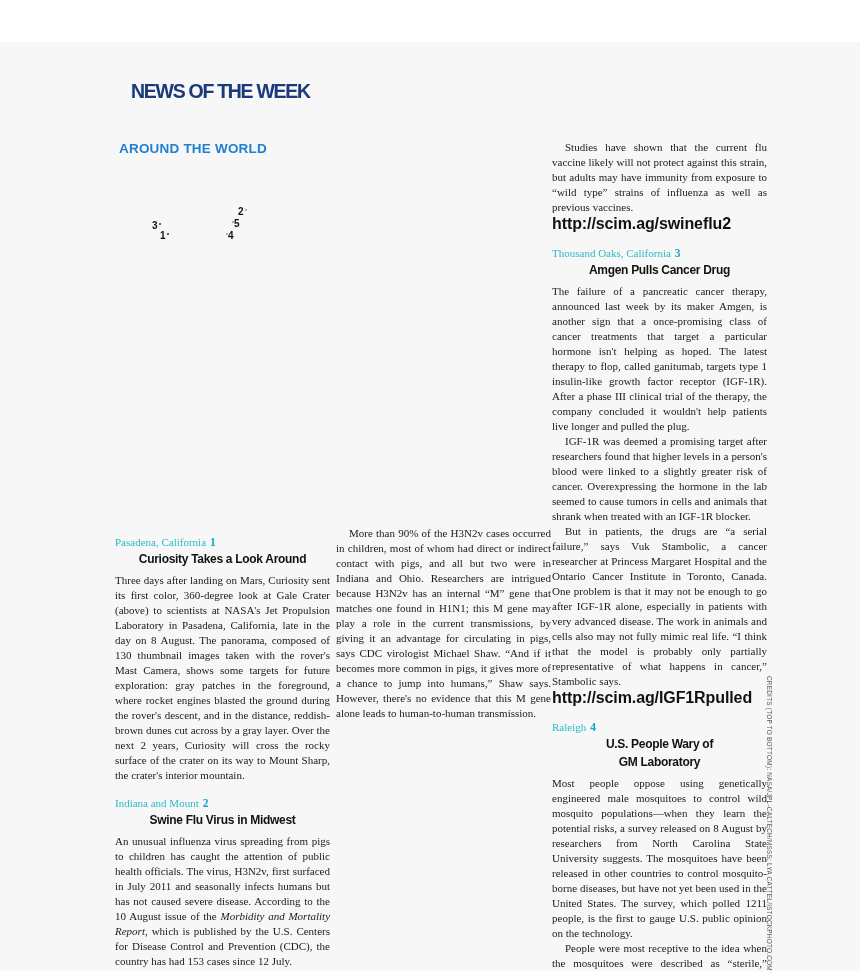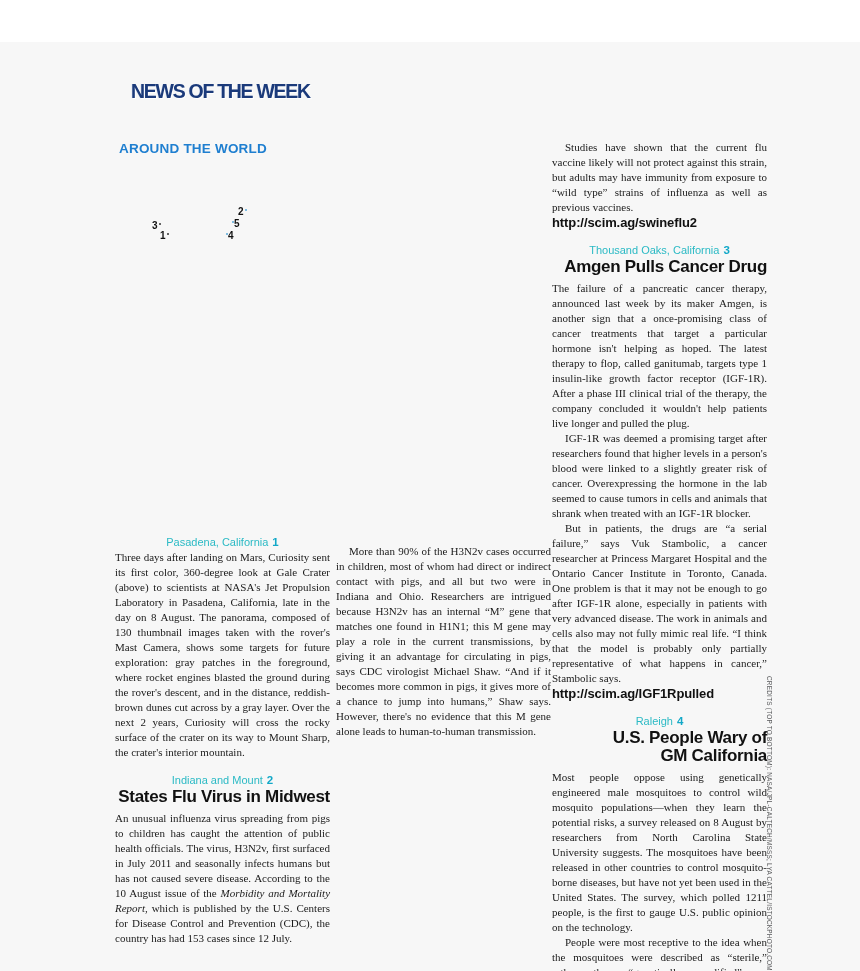--- a/index.html
+++ b/index.html
@@ -80,61 +80,61 @@
   .m5 { left: 112px; top: 36px; }
   .m2 .dot, .m5 .dot, .m4 .dot { background: #5aa8d8; }
 
   
   .col {
     position: absolute;
     width: 215px;
     text-align: justify;
   }
   .col-1 { left: 115px; top: 494px; }
-  .col-2 { left: 336px; top: 502px; }
+  .col-2 { left: 336px; top: 484px; }
   .col-3 { left: 552px; top: 98px; }
 
   .kicker {
-    font-family: Liberation Sans, sans-serif;
+    font-family: Liberation Serif, serif;
     font-size: 11px;
     color: #2bbac5;
     margin: 0 0 2px 0;
-    text-align: center;
+    text-align: left;
     white-space: nowrap;
   }
   .kicker .num {
     font-weight: bold;
     color: #12a8c8;
     margin-left: 4px;
     font-size: 11.5px;
   }
   .headline {
     font-family: "Liberation Sans", sans-serif;
     font-weight: bold;
-    font-size: 17px;
+    font-size: 12px;
     line-height: 18px;
     color: #111111;
     margin: 0 0 5px 0;
     letter-spacing: -0.3px;
-    text-align: right;
+    text-align: center;
   }
   p.body {
     margin: 0;
     font-size: 11px;
     line-height: 15px;
     text-indent: 0;
     text-align: justify;
     hyphens: none;
   }
   p.body.indent { text-indent: 13px; }
   p.body em { font-style: italic; }
   .url {
     font-family: "Liberation Sans", sans-serif;
     font-weight: bold;
-    font-size: 13px;
+    font-size: 16px;
     color: #111111;
     margin: 0 0 14px 0;
     text-align: left;
     letter-spacing: -0.1px;
   }
   .spacer-block { height: 14px; }
 
   
   .credits {
     position: absolute;
@@ -195,28 +195,29 @@
     <span class="map-marker m1"><span>1</span><span class="dot"></span></span>
     <span class="map-marker m2"><span>2</span><span class="dot"></span></span>
     <span class="map-marker m5"><span class="dot"></span><span>5</span></span>
     <span class="map-marker m4"><span class="dot"></span><span>4</span></span>
   </div>
 
   <div class="col col-1">
 
     <div class="article">
       <div class="kicker"><span>Pasadena, California</span><span class="num">1</span></div>
+      <h2 class="headline">Curiosity Takes a Look Around</h2>
       <p class="body">Three days after landing on Mars, Curiosity sent its first color, 360-degree look at Gale Crater (above) to scientists at NASA's Jet Propulsion Laboratory in Pasadena, California, late in the day on 8 August. The panorama, composed of 130 thumbnail images taken with the rover's Mast Camera, shows some targets for future exploration: gray patches in the foreground, where rocket engines blasted the ground during the rover's descent, and in the distance, reddish-brown dunes cut across by a gray layer. Over the next 2 years, Curiosity will cross the rocky surface of the crater on its way to Mount Sharp, the crater's interior mountain.</p>
     </div>
 
     <div class="spacer-block"></div>
 
     <div class="article">
       <div class="kicker"><span>Indiana and Mount</span><span class="num">2</span></div>
-      <h2 class="headline">States Flu Virus in Midwest</h2>
+      <h2 class="headline">Swine Flu Virus in Midwest</h2>
       <p class="body"><span>An unusual influenza virus spreading from pigs to children has caught the attention of public health officials. The virus, H3N2v, first surfaced in July 2011 and seasonally infects humans but has not caused severe disease. According to the 10 August issue of the </span><em>Morbidity and Mortality Report</em><span>, which is published by the U.S. Centers for Disease Control and Prevention (CDC), the country has had 153 cases since 12 July.</span></p>
     </div>
 
   </div>
 
   <div class="col col-2">
     <p class="body indent">More than 90% of the H3N2v cases occurred in children, most of whom had direct or indirect contact with pigs, and all but two were in Indiana and Ohio. Researchers are intrigued because H3N2v has an internal “M” gene that matches one found in H1N1; this M gene may play a role in the current transmissions, by giving it an advantage for circulating in pigs, says CDC virologist Michael Shaw. “And if it becomes more common in pigs, it gives more of a chance to jump into humans,” Shaw says. However, there's no evidence that this M gene alone leads to human-to-human transmission.</p>
   </div>
 
   <div class="col col-3">
@@ -228,21 +229,21 @@
       <div class="kicker"><span>Thousand Oaks, California</span><span class="num">3</span></div>
       <h2 class="headline">Amgen Pulls Cancer Drug</h2>
       <p class="body">The failure of a pancreatic cancer therapy, announced last week by its maker Amgen, is another sign that a once-promising class of cancer treatments that target a particular hormone isn't helping as hoped. The latest therapy to flop, called ganitumab, targets type 1 insulin-like growth factor receptor (IGF-1R). After a phase III clinical trial of the therapy, the company concluded it wouldn't help patients live longer and pulled the plug.</p>
       <p class="body indent">IGF-1R was deemed a promising target after researchers found that higher levels in a person's blood were linked to a slightly greater risk of cancer. Overexpressing the hormone in the lab seemed to cause tumors in cells and animals that shrank when treated with an IGF-1R blocker.</p>
       <p class="body indent">But in patients, the drugs are “a serial failure,” says Vuk Stambolic, a cancer researcher at Princess Margaret Hospital and the Ontario Cancer Institute in Toronto, Canada. One problem is that it may not be enough to go after IGF-1R alone, especially in patients with very advanced disease. The work in animals and cells also may not fully mimic real life. “I think that the model is probably only partially representative of what happens in cancer,” Stambolic says.</p>
       <p class="url">http://scim.ag/IGF1Rpulled</p>
     </div>
 
     <div class="article">
       <div class="kicker"><span>Raleigh</span><span class="num">4</span></div>
-      <h2 class="headline"><span>U.S. People Wary of</span><br><span>GM California</span></h2>
+      <h2 class="headline"><span>U.S. People Wary of</span><br><span>GM Laboratory</span></h2>
       <p class="body">Most people oppose using genetically engineered male mosquitoes to control wild mosquito populations—when they learn the potential risks, a survey released on 8 August by researchers from North Carolina State University suggests. The mosquitoes have been released in other countries to control mosquito-borne diseases, but have not yet been used in the United States. The survey, which polled 1211 people, is the first to gauge U.S. public opinion on the technology.</p>
       <p class="body indent">People were most receptive to the idea when the mosquitoes were described as “sterile,” rather than “genetically modified” or “transgenic,” says political scientist</p>
     </div>
 
   </div>
 
   <div class="credits">CREDITS (TOP TO BOTTOM): NASA/JPL-CALTECH/MSSS; LYA CATTEL/ISTOCKPHOTO.COM</div>
 
 
 </div>

